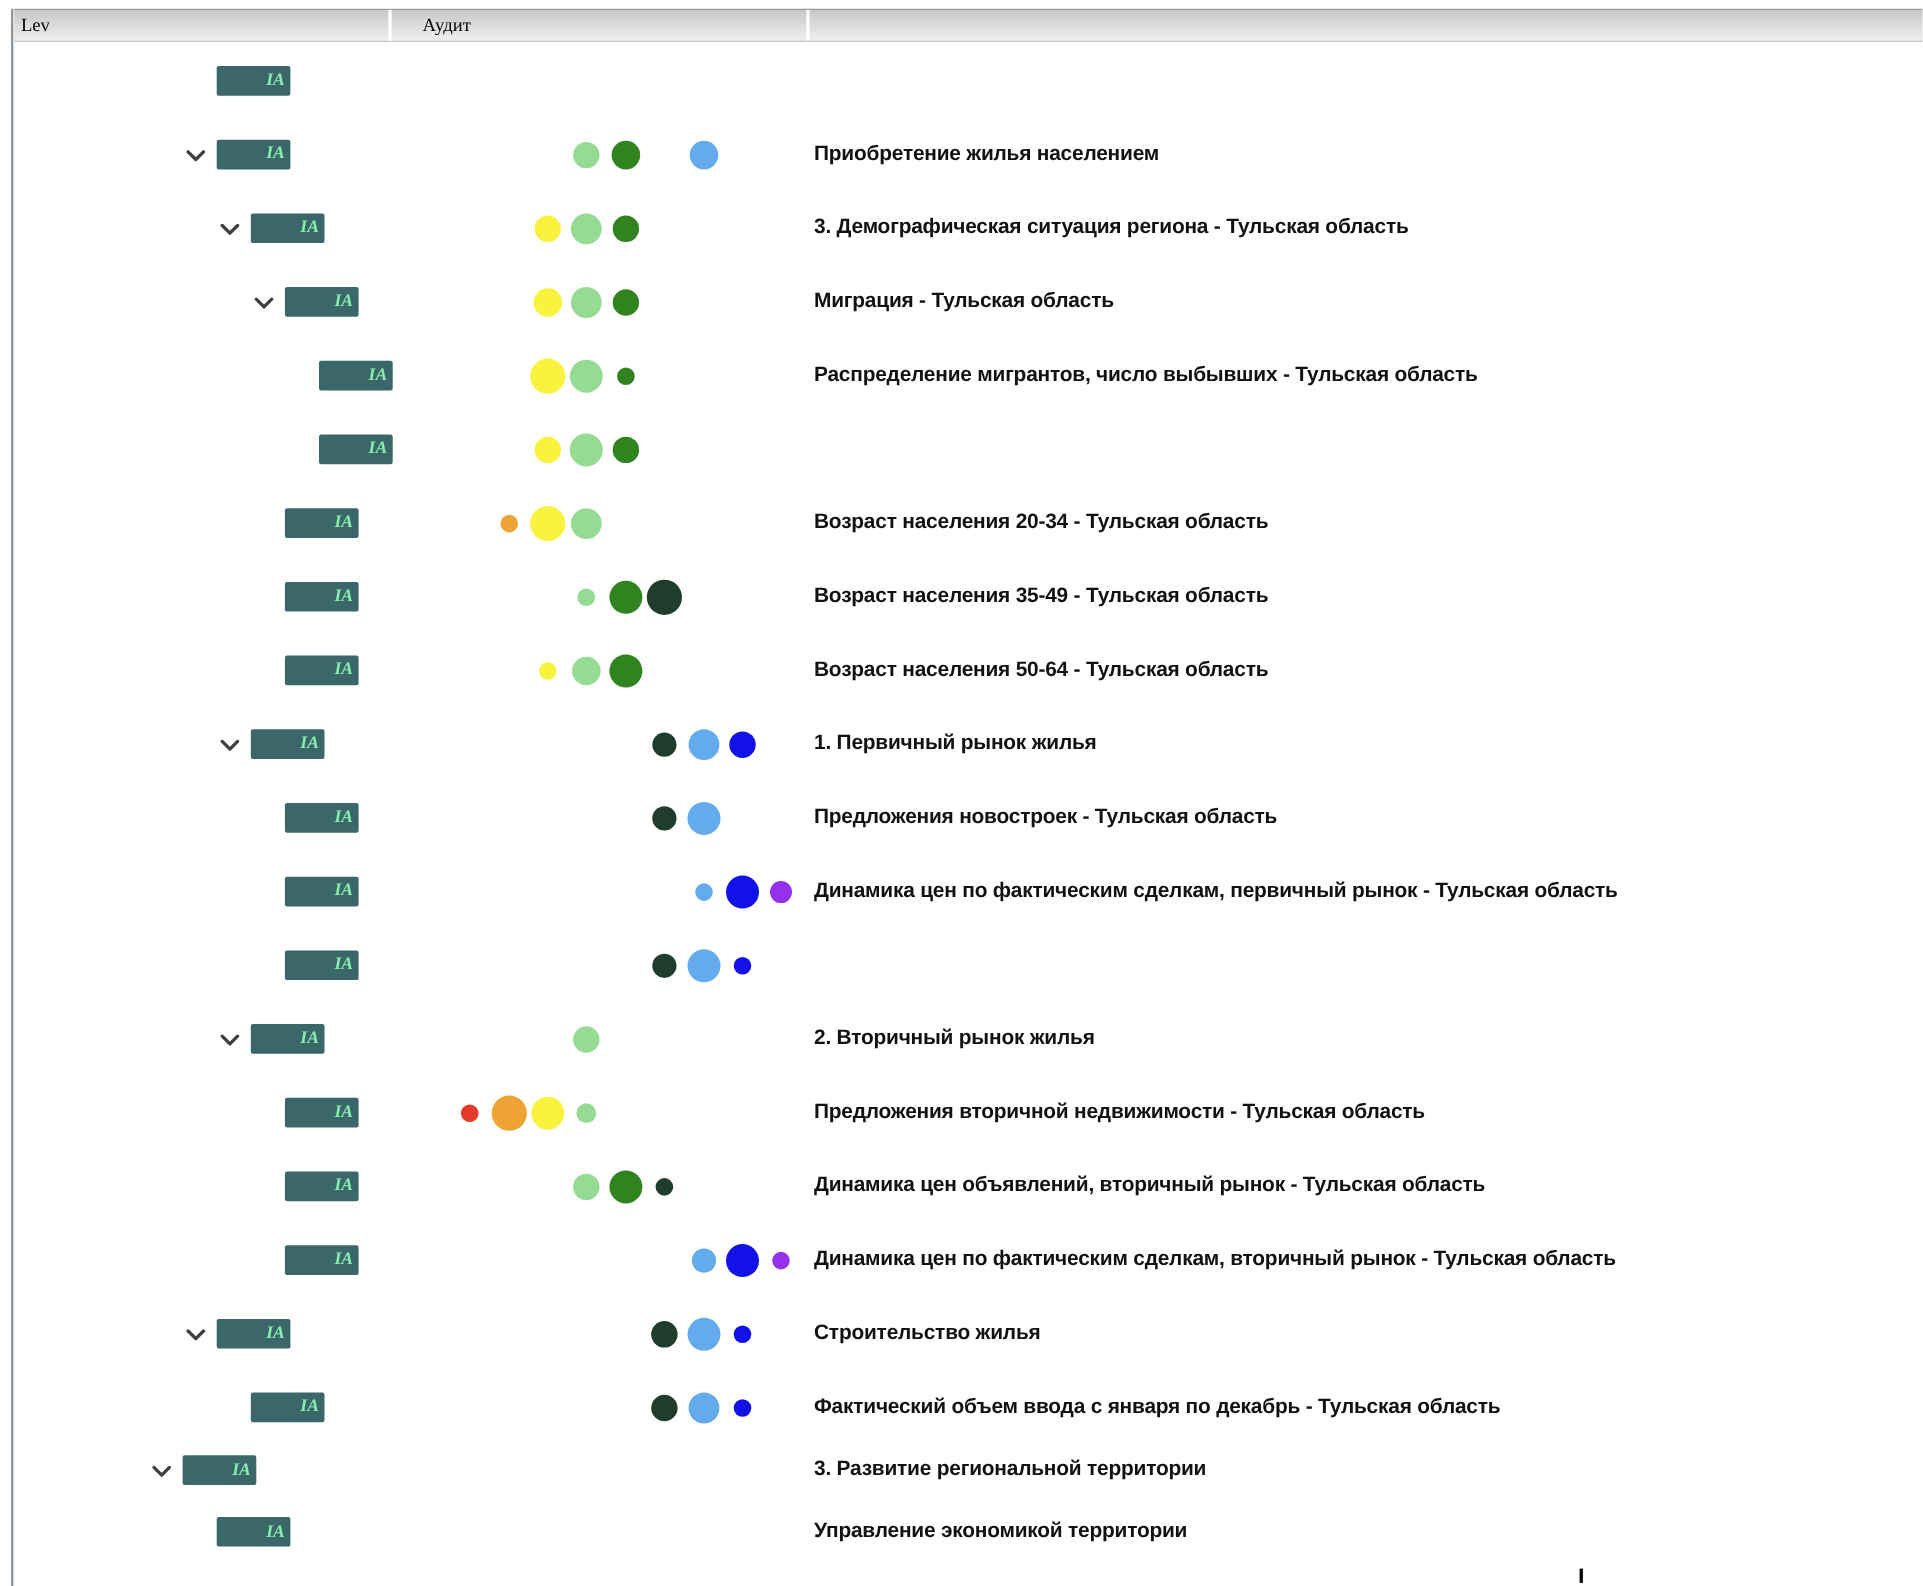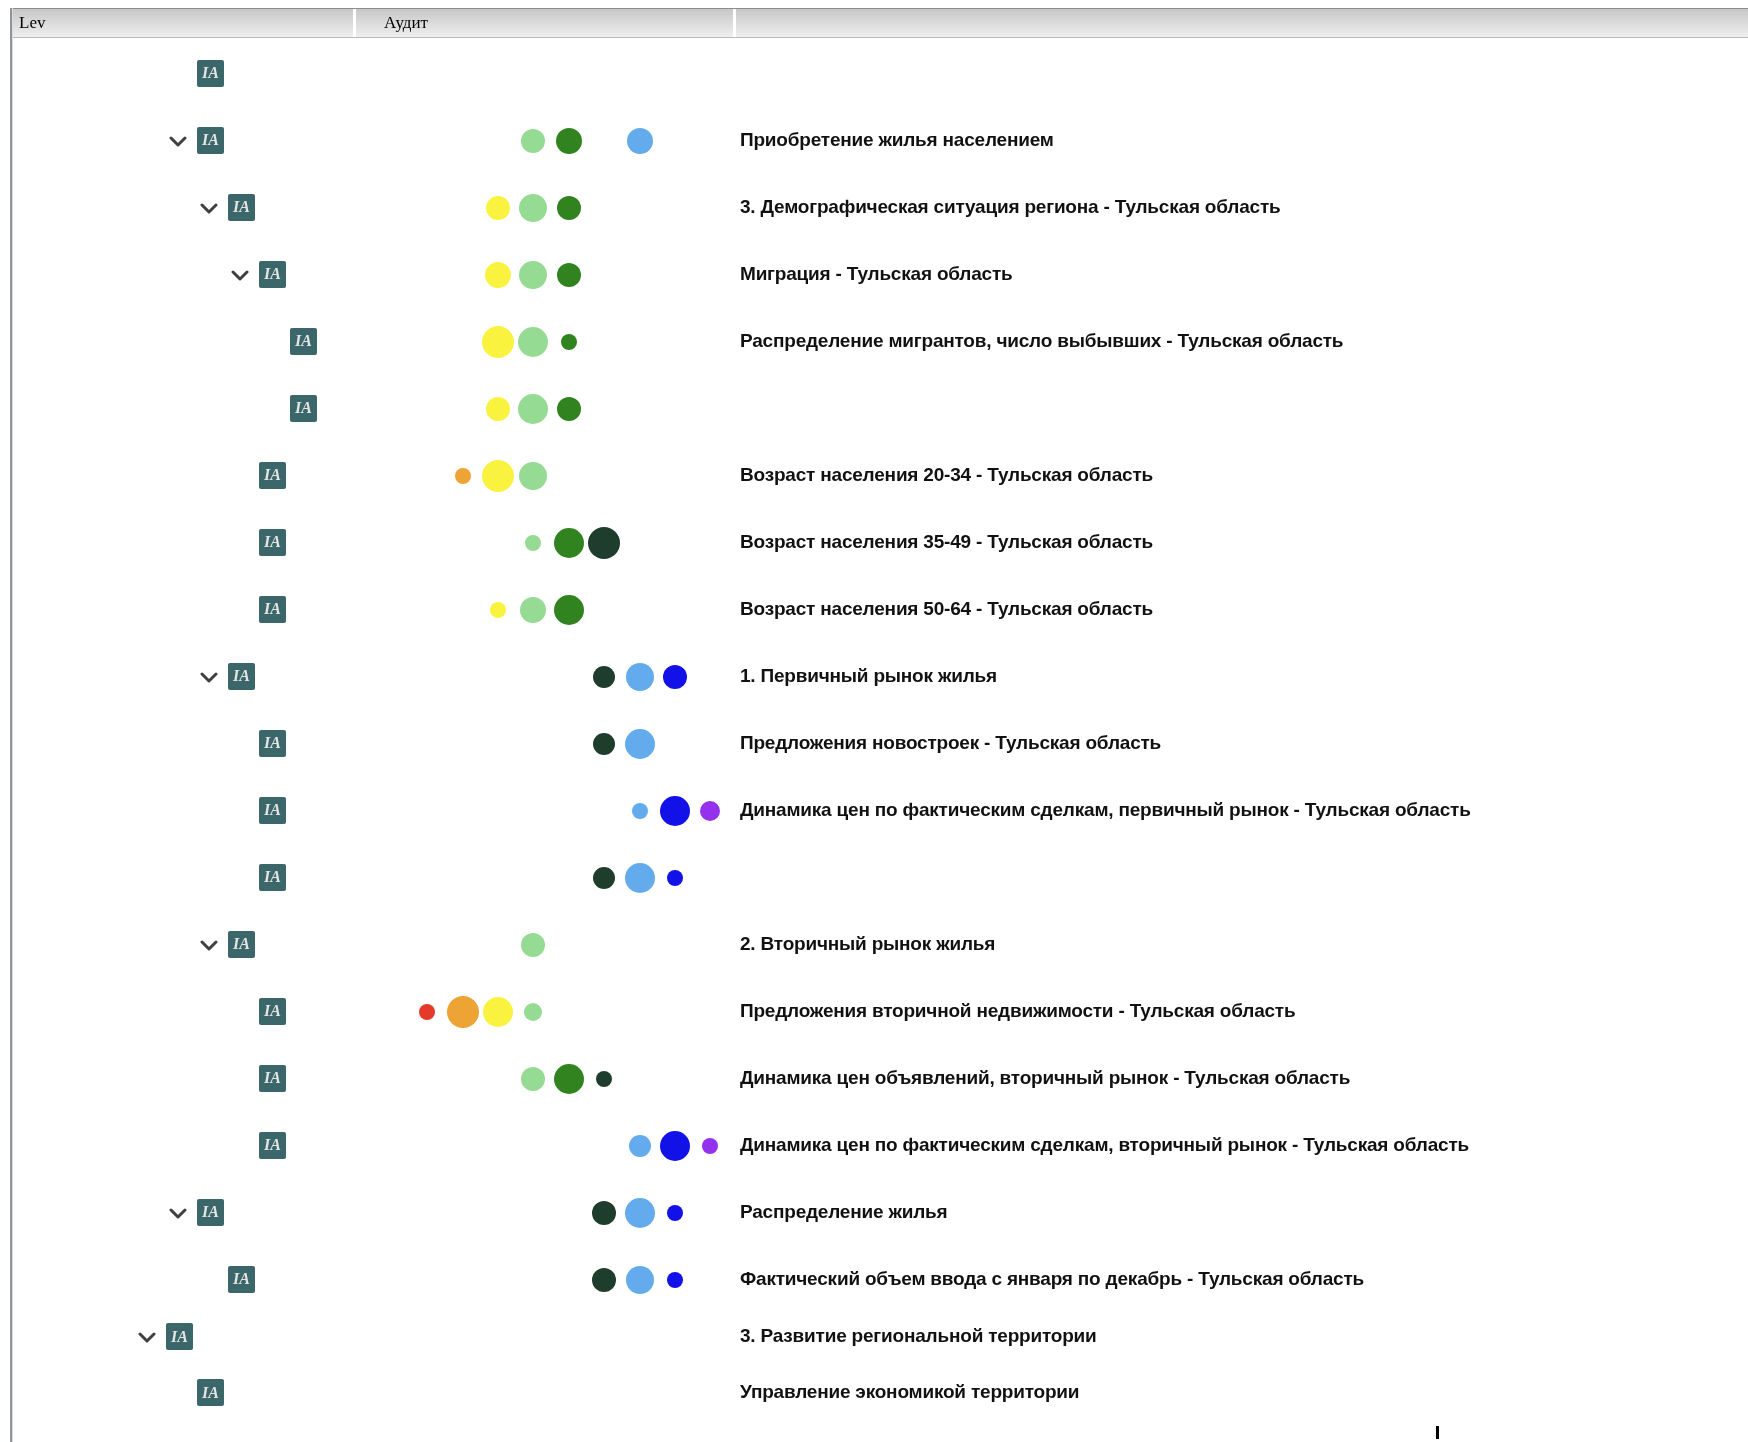--- a/index.html
+++ b/index.html
@@ -32,22 +32,23 @@
   }
   .hsep{position:absolute;top:0;bottom:0;width:3px;background:#ffffff;}
   
   .row{position:absolute;left:0;width:100%;}
   .chev{position:absolute;top:50%;margin-top:-5px;}
   .ia-badge{
     position:absolute;top:50%;margin-top:-14px;
     width:27px;height:27px;border-radius:2px;
     display:flex;align-items:center;justify-content:center;
     font-family:"Liberation Serif", serif;
-    font-style:italic;font-weight:600;font-size:16px;color:#e5e5e5;
+    font-style:italic;font-weight:600;font-size:16px;color:#86efac;
     cursor:pointer;
+    padding-left:40px;
   }
   .dot{position:absolute;top:50%;border-radius:50%;}
   .flabel{
     position:absolute;left:740px;top:50%;transform:translateY(-54%);
     font-weight:700;font-size:19px;color:#111;
     white-space:nowrap;letter-spacing:-0.2px;
   }
   .cursor-mark{position:absolute;background:#000;}
 </style>
 </head>
@@ -195,21 +196,21 @@
         <div class="flabel">Динамика цен по фактическим сделкам, вторичный рынок - Тульская область</div>
       </div>
       <div class="row" style="top: 1179px; height: 67px;">
         <svg width="18" height="11" viewBox="0 0 18 11" class="chev" style="left: 169px;">
           <polyline points="2,2 9,9 16,2" fill="none" stroke="#3f3f3f" stroke-width="3" stroke-linecap="round" stroke-linejoin="round"></polyline>
         </svg>
         <div class="ia-badge" style="left: 197px; background: rgb(59, 102, 106);">IA</div>
         <span class="dot" style="left: 592px; margin-top: -12px; width: 24px; height: 24px; background: rgb(31, 61, 44);"></span>
         <span class="dot" style="left: 625px; margin-top: -15px; width: 30px; height: 30px; background: rgb(99, 171, 236);"></span>
         <span class="dot" style="left: 667px; margin-top: -8px; width: 16px; height: 16px; background: rgb(17, 17, 232);"></span>
-        <div class="flabel">Распределение жилья</div>
+        <div class="flabel">Строительство жилья</div>
       </div>
       <div class="row" style="top: 1246px; height: 67px;">
         <div class="ia-badge" style="left: 228px; background: rgb(59, 102, 106);">IA</div>
         <span class="dot" style="left: 592px; margin-top: -12px; width: 24px; height: 24px; background: rgb(31, 61, 44);"></span>
         <span class="dot" style="left: 626px; margin-top: -14px; width: 28px; height: 28px; background: rgb(99, 171, 236);"></span>
         <span class="dot" style="left: 667px; margin-top: -8px; width: 16px; height: 16px; background: rgb(17, 17, 232);"></span>
         <div class="flabel">Фактический объем ввода с января по декабрь - Тульская область</div>
       </div>
       <div class="row" style="top: 1309px; height: 56px;">
         <svg width="18" height="11" viewBox="0 0 18 11" class="chev" style="left: 138px;">

